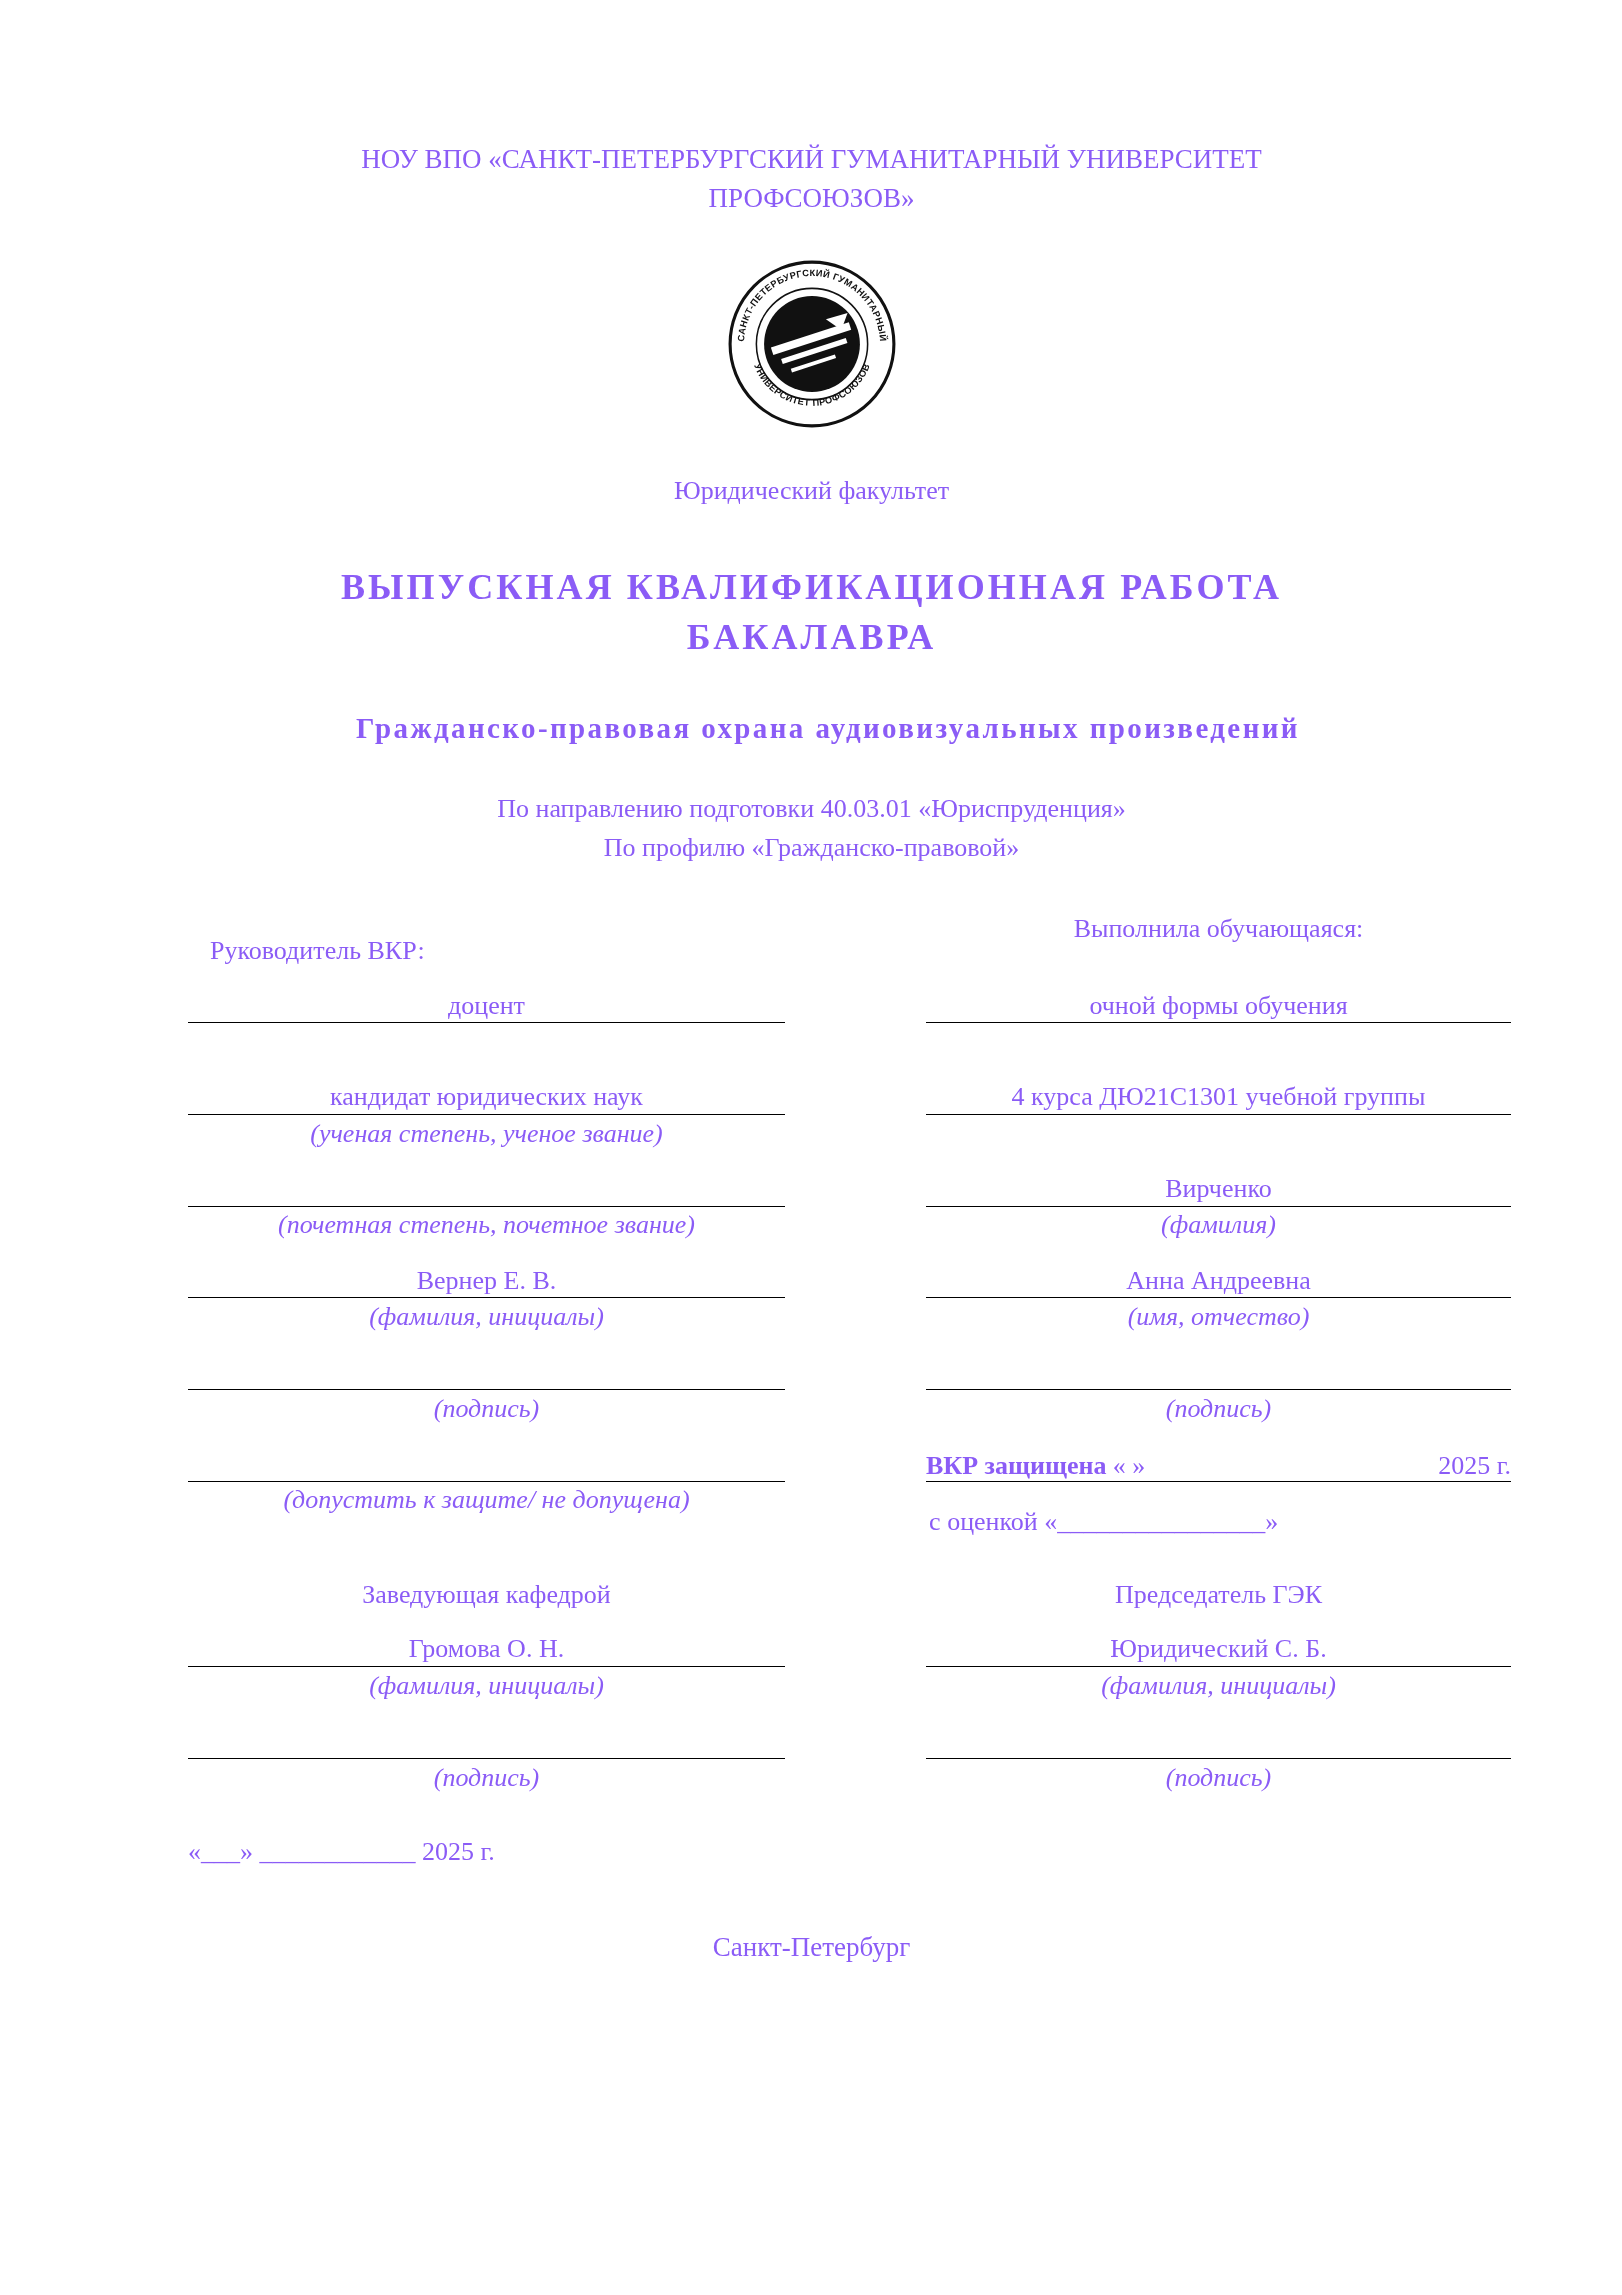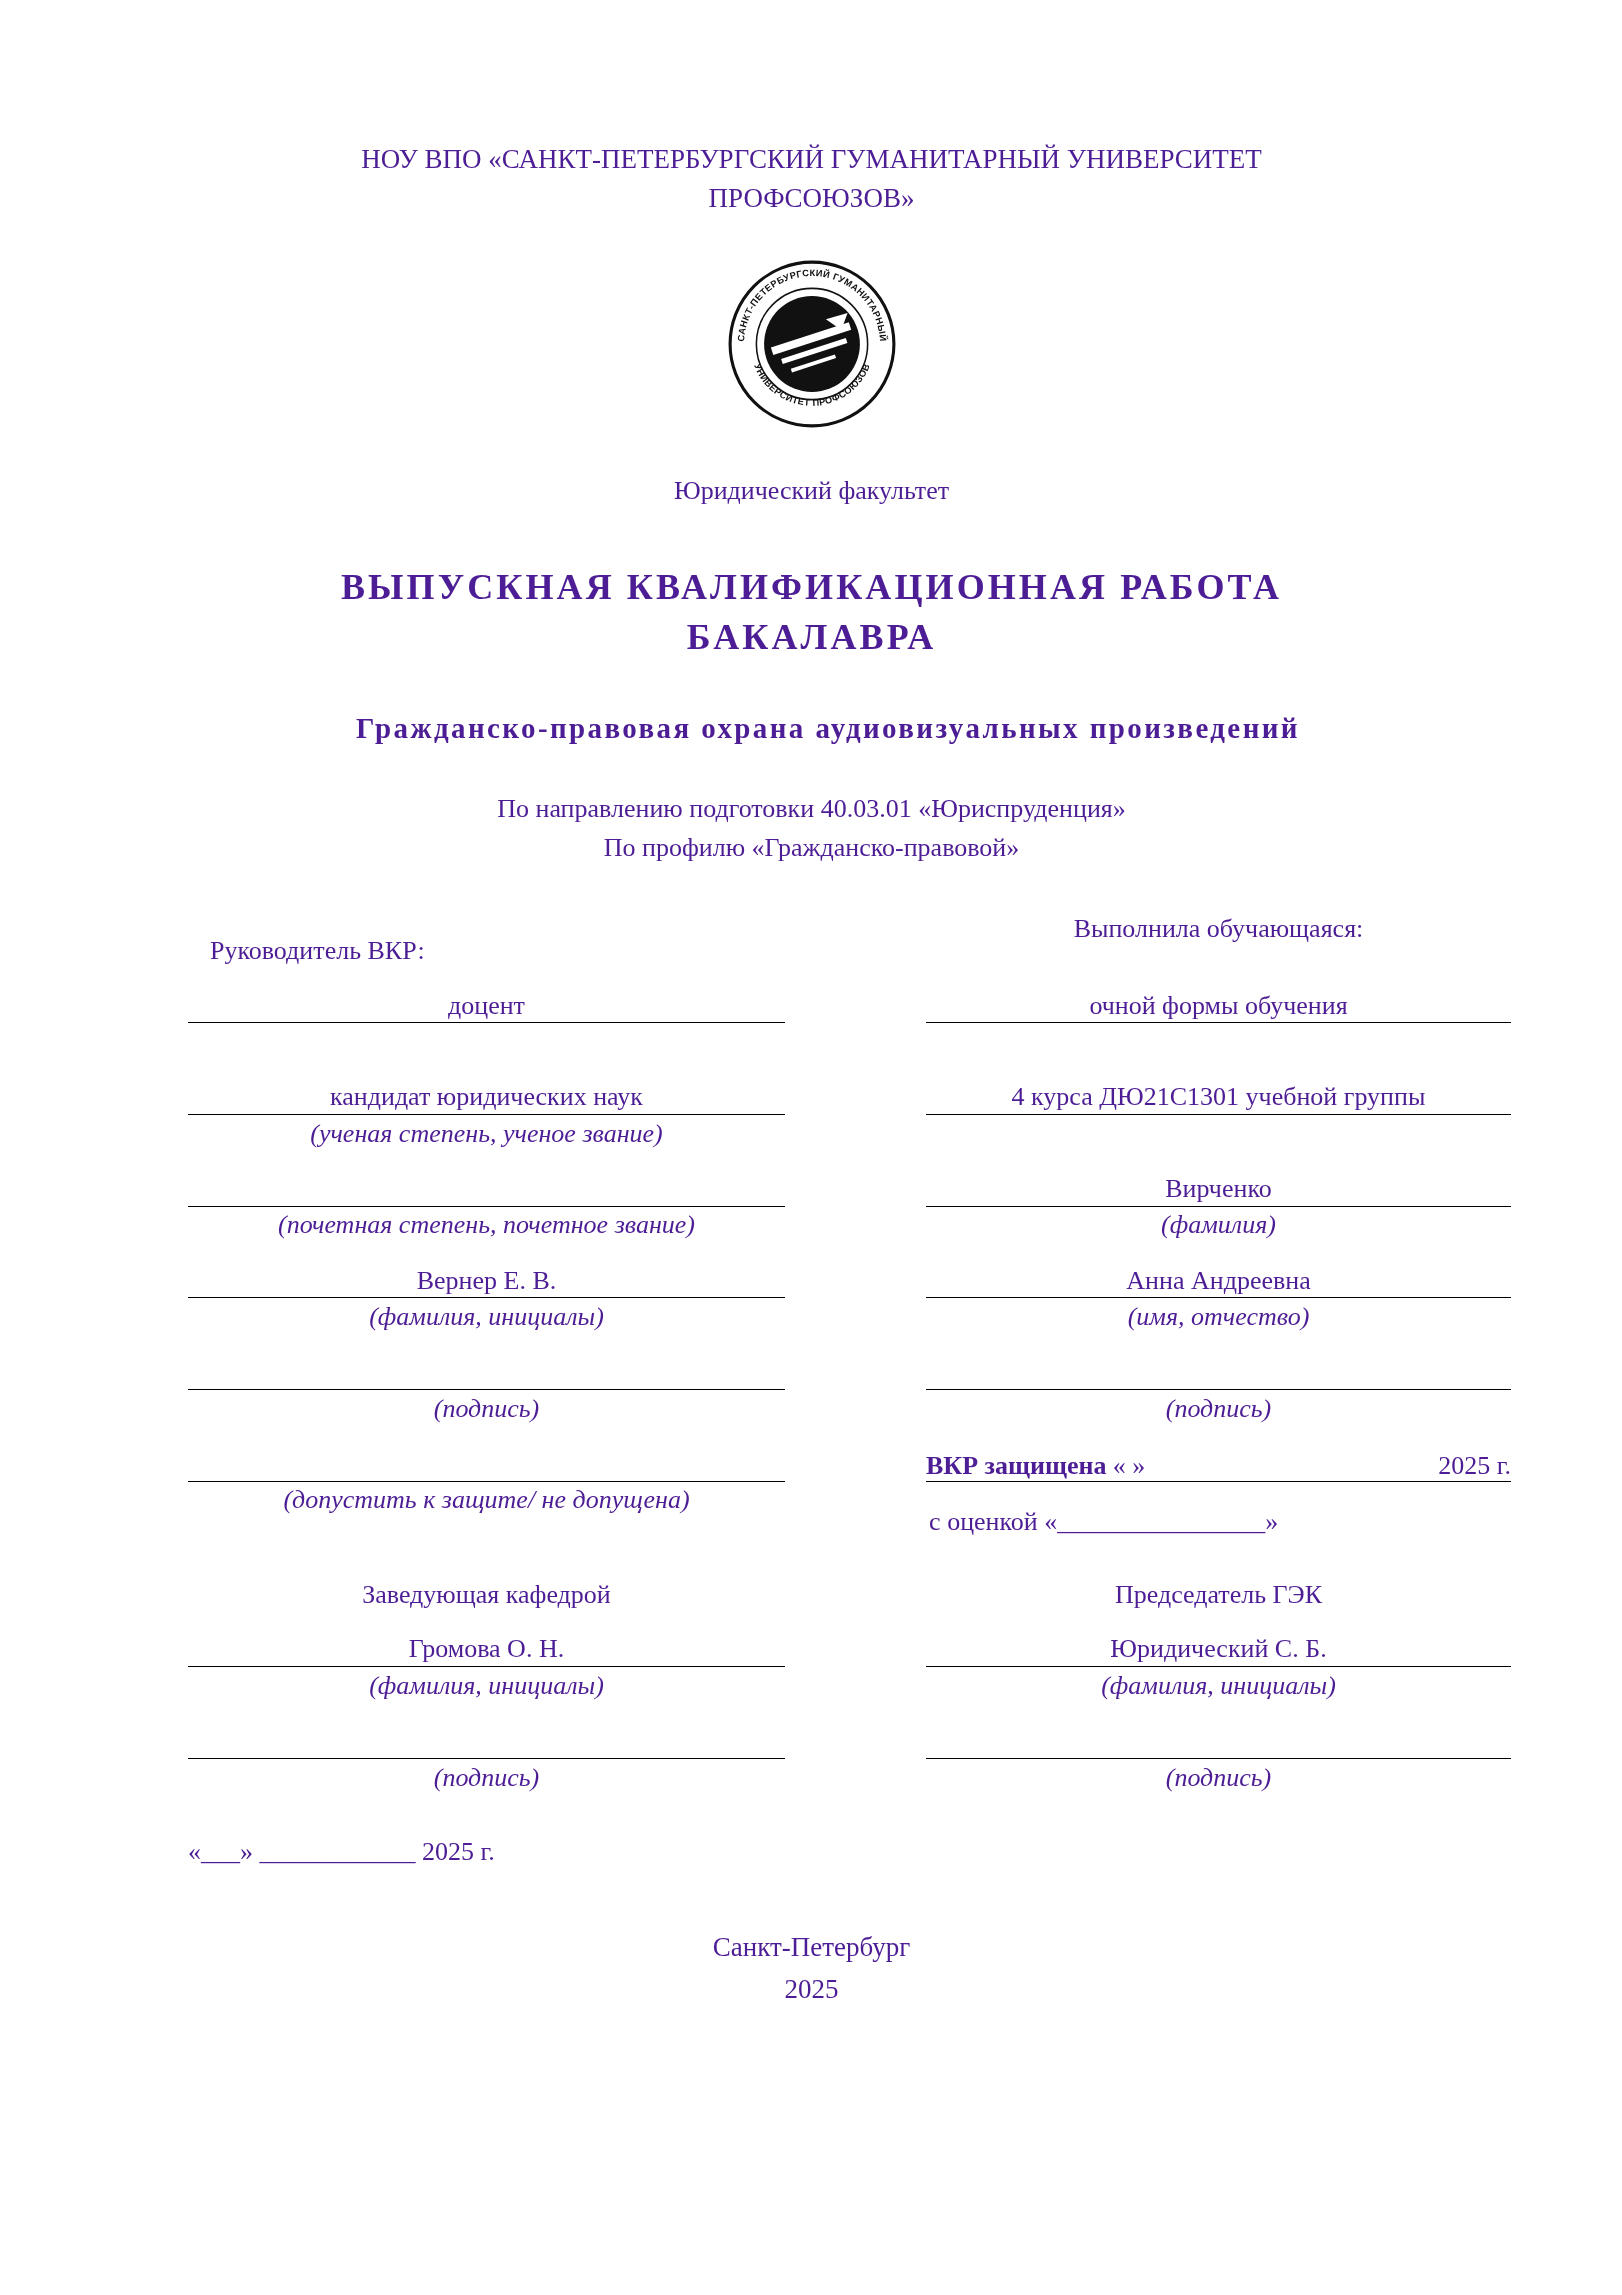--- a/index.html
+++ b/index.html
@@ -1,18 +1,18 @@
 <!DOCTYPE html>
 <html lang="ru" style="font-size:12.6px"><head>
 <meta charset="utf-8">
 <style>
   * { margin:0; padding:0; box-sizing:border-box; }
   html,body { background:#fff; }
   .page {
-    width:1623px; height:2295px; background:#ffffff; color:#4c1d95;
+    width:1623px; height:2295px; background:#ffffff; color:#8b5cf6;
     font-family:"Liberation Serif","DejaVu Serif",serif;
     position:relative; overflow:hidden;
   }
   .org { text-align:center; padding-top:140px; font-size:27px; line-height:1.45; }
   .logo-wrap { display:flex; justify-content:center; margin-top:41px; }
   .faculty-block { text-align:center; margin-top:44px; font-size:26px; line-height:1.4; }
   .main-title { text-align:center; margin-top:52px; font-size:36px; font-weight:bold; letter-spacing:3.1px; line-height:1.4; }
   .topic { text-align:center; margin-top:50px; font-size:29px; font-weight:bold; letter-spacing:2.4px;padding-left:33px; }
   .direction-block { text-align:center; margin-top:44px; font-size:26px; line-height:1.5; }
   .cols {
@@ -173,17 +173,16 @@
       <div class="caption">(подпись)</div>
     </div>
 
     <div class="date-line">«___» ____________ 2025 г.</div>
     <div></div>
 
   </div>
 
   <div class="footer">
     <div>Санкт-Петербург</div>
-    <div>2025</div>
   </div>
 
 </div>
 
 
 </body></html>

